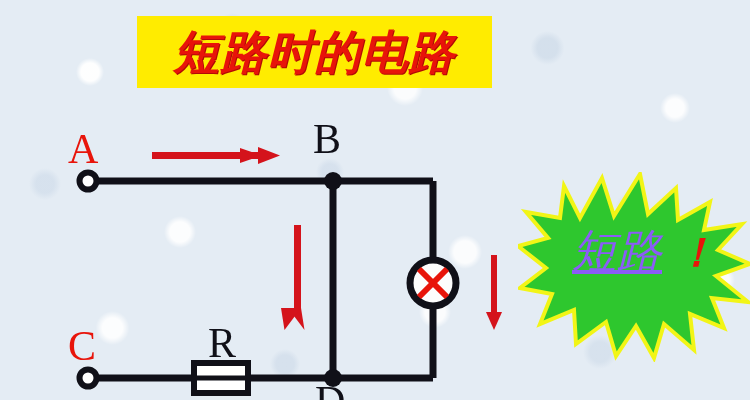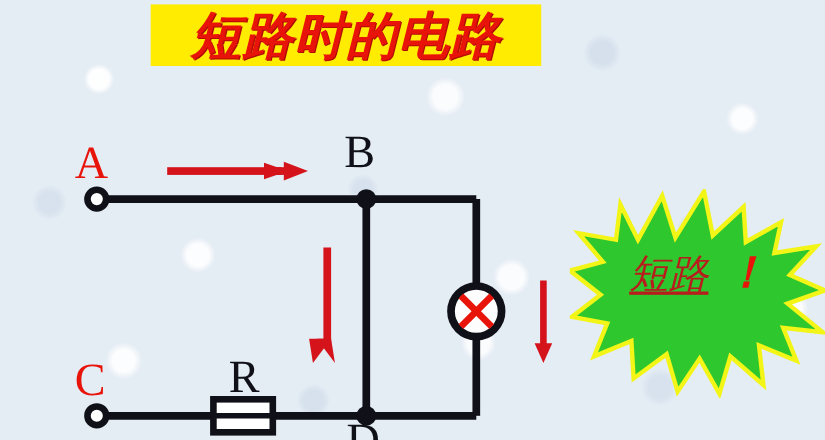--- a/index.html
+++ b/index.html
@@ -38,23 +38,23 @@
       radial-gradient(circle at 15% 82%, rgba(255,255,255,0.9) 0 10px, rgba(255,255,255,0) 17px),
       radial-gradient(circle at 38% 91%, rgba(200,214,230,0.5) 0 9px, rgba(200,214,230,0) 15px),
       radial-gradient(circle at 58% 78%, rgba(255,255,255,0.85) 0 10px, rgba(255,255,255,0) 16px),
       radial-gradient(circle at 80% 88%, rgba(202,216,231,0.5) 0 10px, rgba(202,216,231,0) 17px),
       radial-gradient(circle at 96% 70%, rgba(255,255,255,0.85) 0 9px, rgba(255,255,255,0) 15px);
   }
   
   #title-banner {
     position: absolute;
     left: 137px;
-    top: 4px;
+    top: 16px;
     width: 355px;
-    height: 56px;
+    height: 72px;
     background: #ffec00;
     display: flex;
     align-items: center;
     justify-content: center;
   }
   #title-text {
     font-family: "DejaVu Serif", "Liberation Serif", serif;
     font-size: 46px;
     font-weight: bold;
     font-style: italic;
@@ -94,24 +94,24 @@
   #burst-text {
     position: absolute;
     left: 572px;
     top: 228px;
     width: 140px;
     display: flex;
     align-items: baseline;
   }
   #burst-word {
     font-family: "DejaVu Serif", "Liberation Serif", serif;
-    font-size: 36px;
+    font-size: 45px;
     font-style: italic;
     font-weight: normal;
-    color: #b91c1c;
+    color: #8b5cf6;
     text-decoration: underline;
     text-underline-offset: 4px;
     line-height: 1;
     white-space: nowrap;
   }
   #burst-mark {
     font-family: "Liberation Serif", serif;
     font-size: 40px;
     font-weight: bold;
     font-style: italic;

